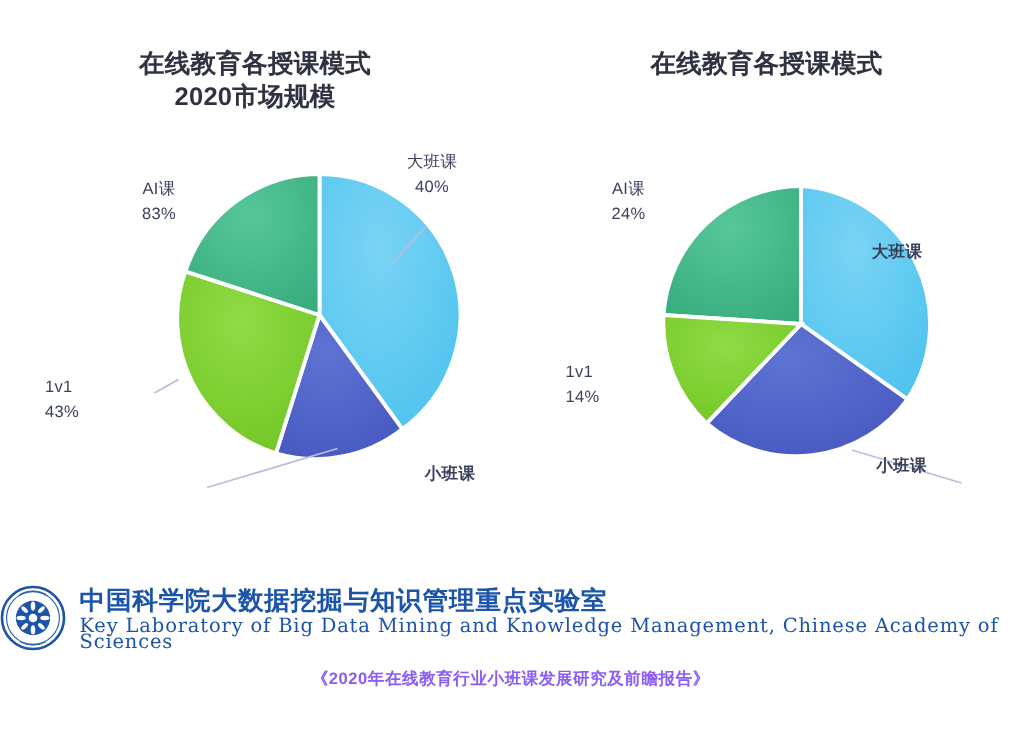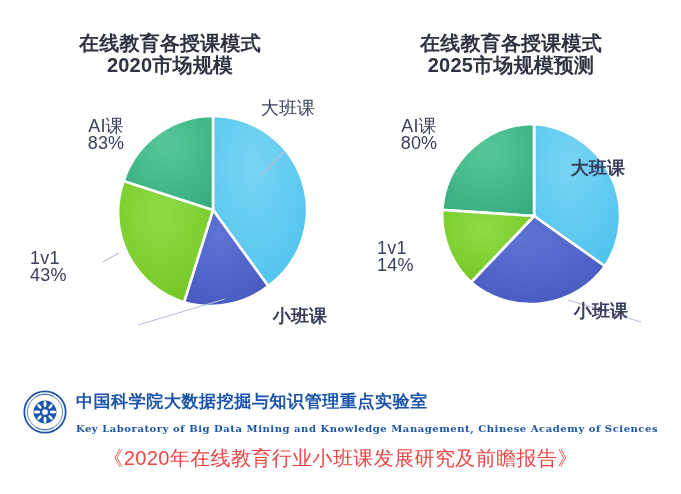--- a/index.html
+++ b/index.html
@@ -14,36 +14,36 @@
 
   
   .panel{position:absolute;top:0;width:340px;height:380px;}
   .panel.left{left:0;}
   .panel.right{left:341px;}
 
   .chart-title{
     position:absolute;left:0;right:0;top:32px;
     text-align:center;
     color:#2f3240;
-    font-size:20px;
+    font-size:17px;
     line-height:22px;
     font-weight:700;
     letter-spacing:.2px;
   }
   .chart-title .l1{display:block;font-weight:600;}
   .chart-title .l2{display:block;font-weight:700;}
 
   .pie-wrap{position:absolute;}
   .pie-wrap svg{display:block;overflow:visible;}
 
   
   .dlabel{
     position:absolute;
     color:#3a3f5c;
-    font-size:18px;
+    font-size:11px;
     line-height:17px;
     text-align:center;
     white-space:nowrap;
     letter-spacing:.2px;
   }
   .dlabel .name{display:block;}
   .dlabel .pct{display:block;}
   .dlabel.bold .name,.dlabel.bold .pct{font-weight:700;}
   .dlabel.lead-left{text-align:left;}
 
@@ -60,33 +60,33 @@
   .lab-cn{
     color:#1b54a8;
     font-size:17px;
     font-weight:700;
     letter-spacing:.6px;
     line-height:20px;
     font-family:"DejaVu Sans","Liberation Sans",sans-serif;
   }
   .lab-en{
     color:#1b54a8;
-    font-size:10px;
-    font-weight:700;
+    font-size:13px;
+    font-weight:400;
     letter-spacing:.55px;
     line-height:11px;
-    margin-top:12px;
+    margin-top:1px;
     font-family:"DejaVu Serif","Liberation Serif",serif;
   }
   .report{
     position:absolute;left:0;right:0;top:63px;
     text-align:center;
-    color:#ef4444;
-    font-size:20px;
-    font-weight:400;
+    color:#8b5cf6;
+    font-size:11px;
+    font-weight:700;
     letter-spacing:.4px;
   }
 </style>
 </head>
 <body>
 
 <div class="stage">
 
   <div class="panel left">
 
@@ -125,20 +125,21 @@
         <path d="M100,100 L10.60,70.96 A94,94 0 0,1 100,6 Z" fill="url(#gTealA)" stroke="#ffffff" stroke-width="2.6"></path>
 
         <polyline points="171,41 148,66" fill="none" stroke="#b9bedb" stroke-width="1.2"></polyline>
         <polyline points="25,215 112,189" fill="none" stroke="#b9bedb" stroke-width="1.2"></polyline>
         <polyline points="-10,152 6,143" fill="none" stroke="#b9bedb" stroke-width="1.2"></polyline>
       </svg>
     </div>
 
     <div class="dlabel" style="left:248px;top:100px;width:80px;">
       <span class="name">大班课</span>
+      <span class="pct">40%</span>
     </div>
 
     <div class="dlabel bold" style="left:260px;top:308px;width:80px;">
       <span class="name">小班课</span>
     </div>
 
     <div class="dlabel lead-left" style="left:30px;top:250px;width:58px;">
       <span class="name">1v1</span>
       <span class="pct">43%</span>
     </div>
@@ -146,21 +147,20 @@
     <div class="dlabel" style="left:75px;top:118px;width:62px;">
       <span class="name">AI课</span>
       <span class="pct">83%</span>
     </div>
   </div>
 
   <div class="panel right">
 
     <div class="chart-title">
       <span class="l1">在线教育各授课模式</span>
-      <span class="l2">2025市场规模预测</span>
     </div>
 
     <div class="pie-wrap" style="left:95px;top:118px;">
       <svg width="196" height="196" viewBox="0 0 196 196">
         <defs>
           <radialGradient id="gBlueB" cx="42%" cy="30%" r="82%">
             <stop offset="0%" stop-color="#79d4f4"></stop>
             <stop offset="100%" stop-color="#4dc2ee"></stop>
           </radialGradient>
           <radialGradient id="gIndigoB" cx="40%" cy="25%" r="92%">
@@ -200,21 +200,21 @@
       <span class="name">小班课</span>
     </div>
 
     <div class="dlabel lead-left" style="left:36px;top:240px;width:58px;">
       <span class="name">1v1</span>
       <span class="pct">14%</span>
     </div>
 
     <div class="dlabel" style="left:47px;top:118px;width:62px;">
       <span class="name">AI课</span>
-      <span class="pct">80%</span>
+      <span class="pct">24%</span>
     </div>
   </div>
 
   <div class="footer">
 
     <div class="logo-row">
       <svg class="seal" viewBox="0 0 100 100">
         <circle cx="50" cy="50" r="47" fill="none" stroke="#1b54a8" stroke-width="4"></circle>
         <circle cx="50" cy="50" r="40" fill="none" stroke="#1b54a8" stroke-width="1.6"></circle>
         <circle cx="50" cy="50" r="26" fill="#1b54a8"></circle>

